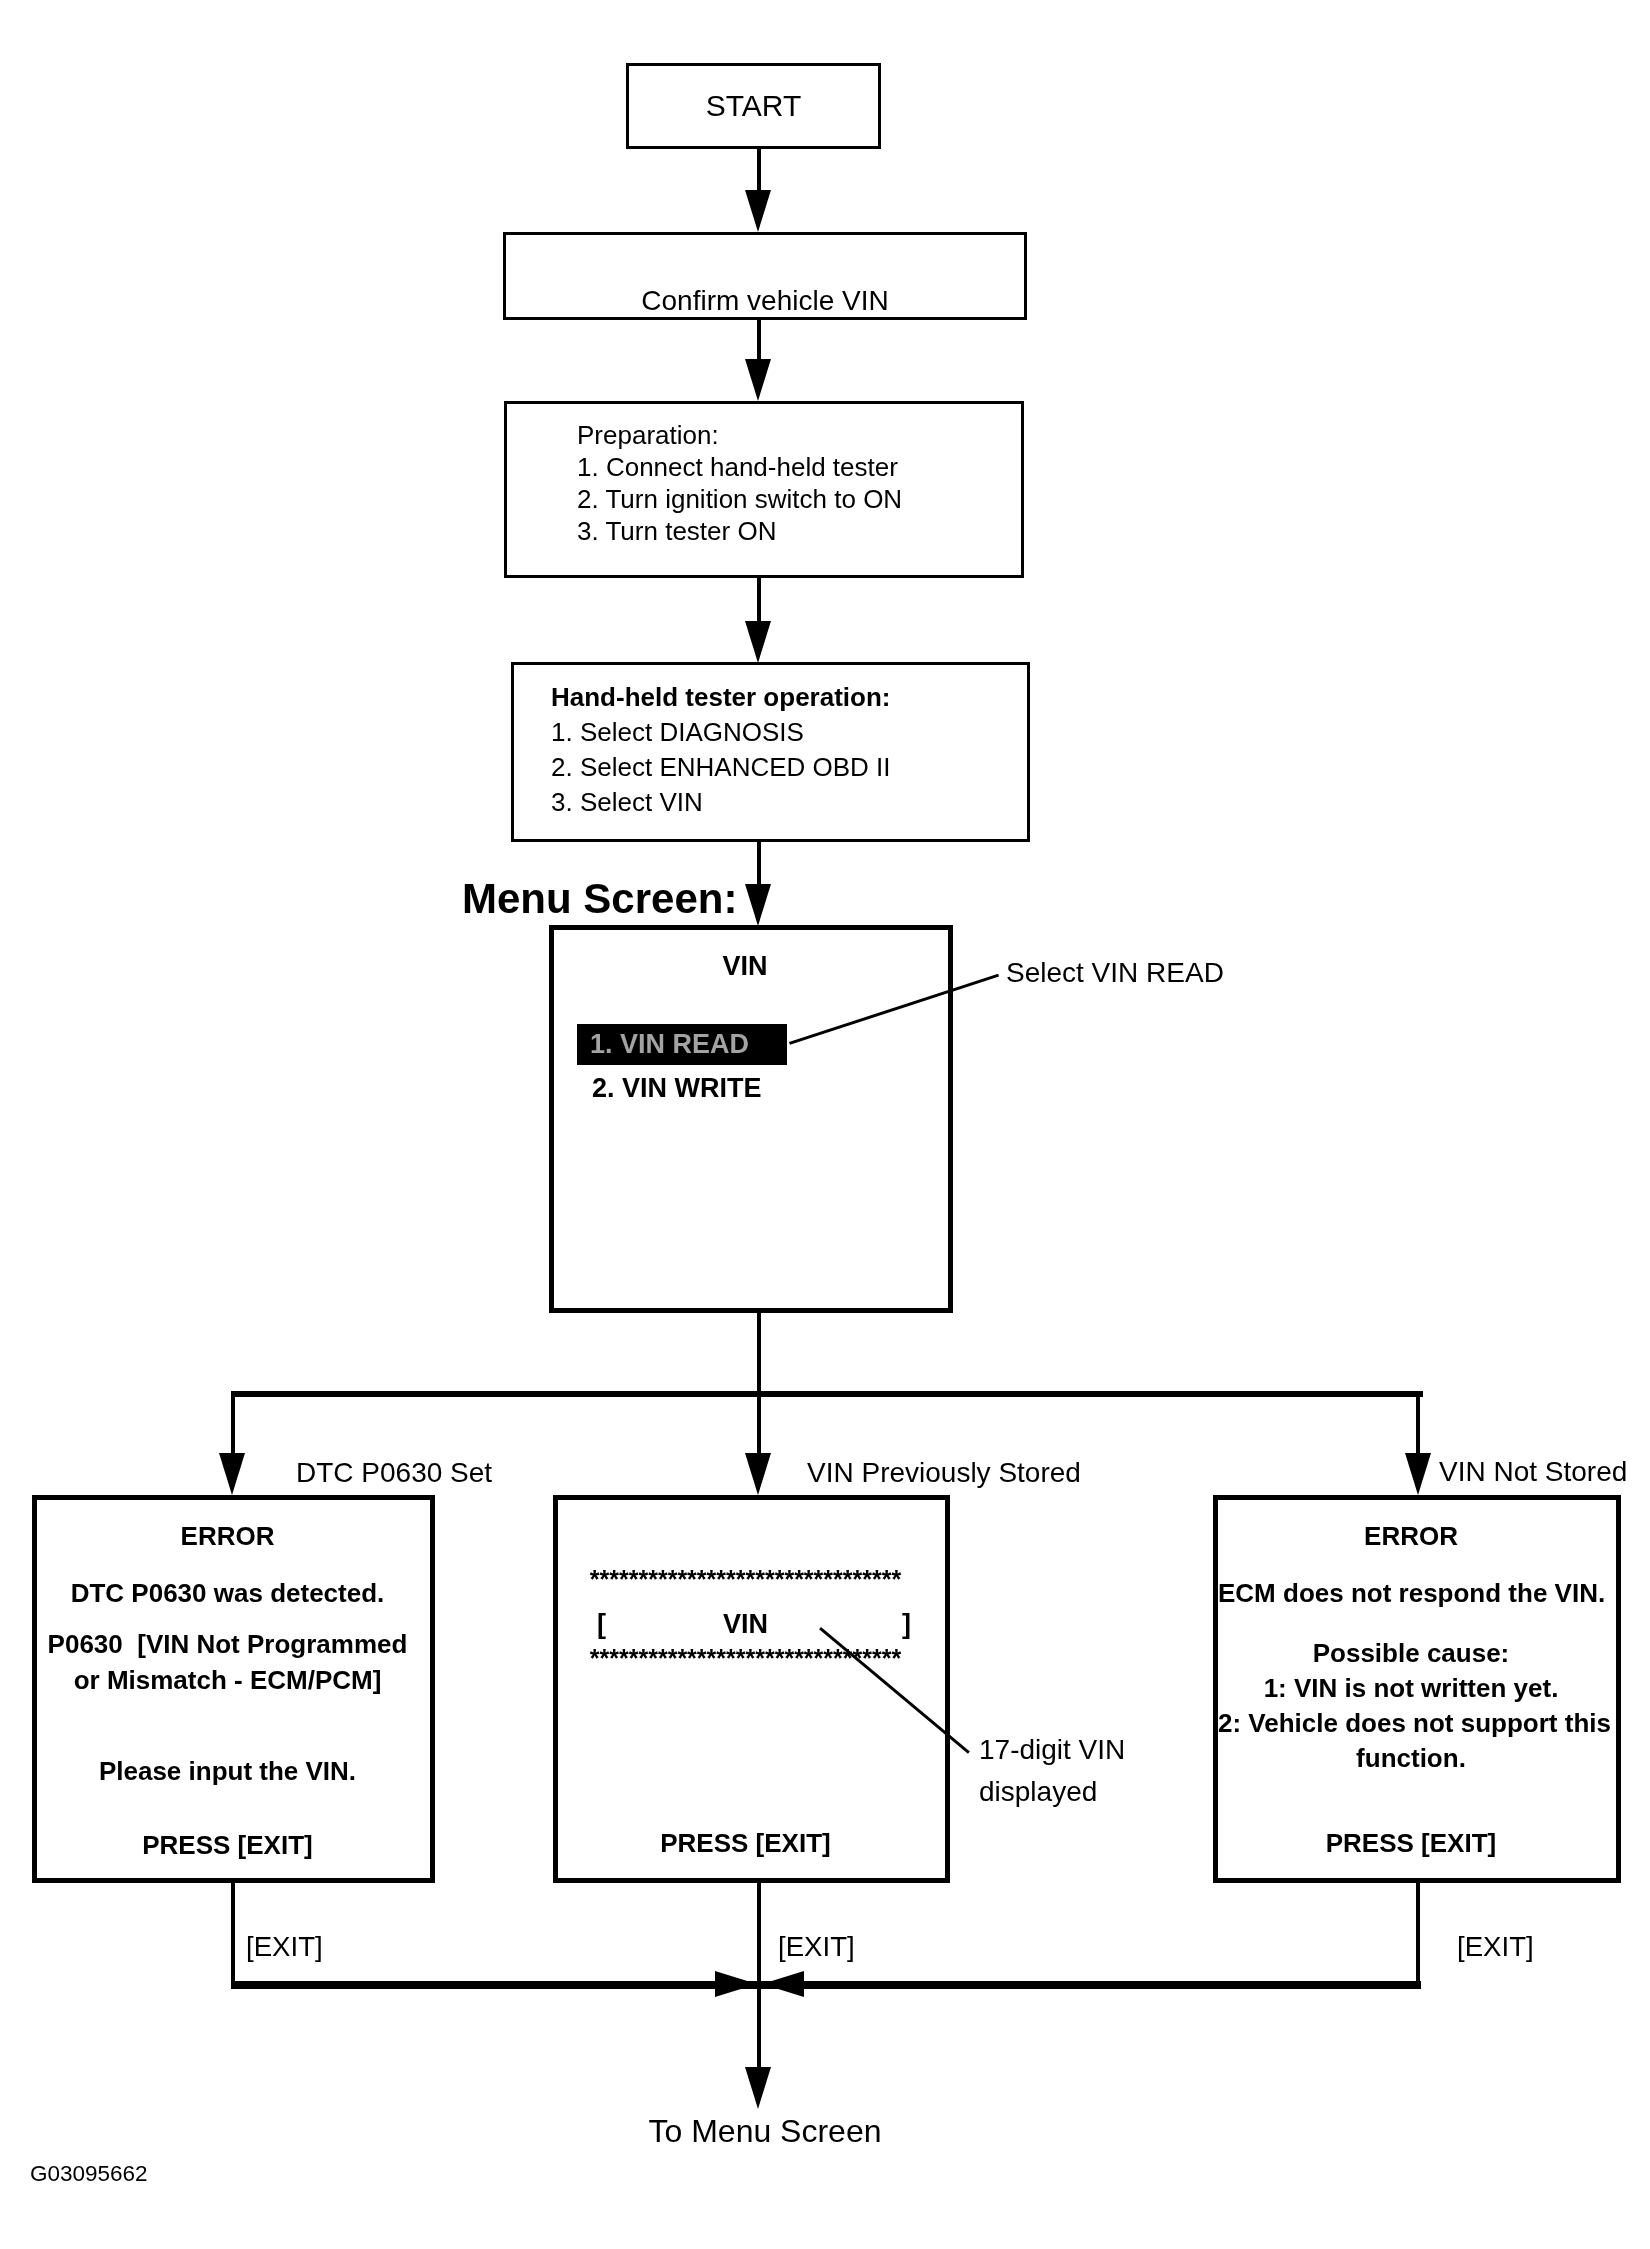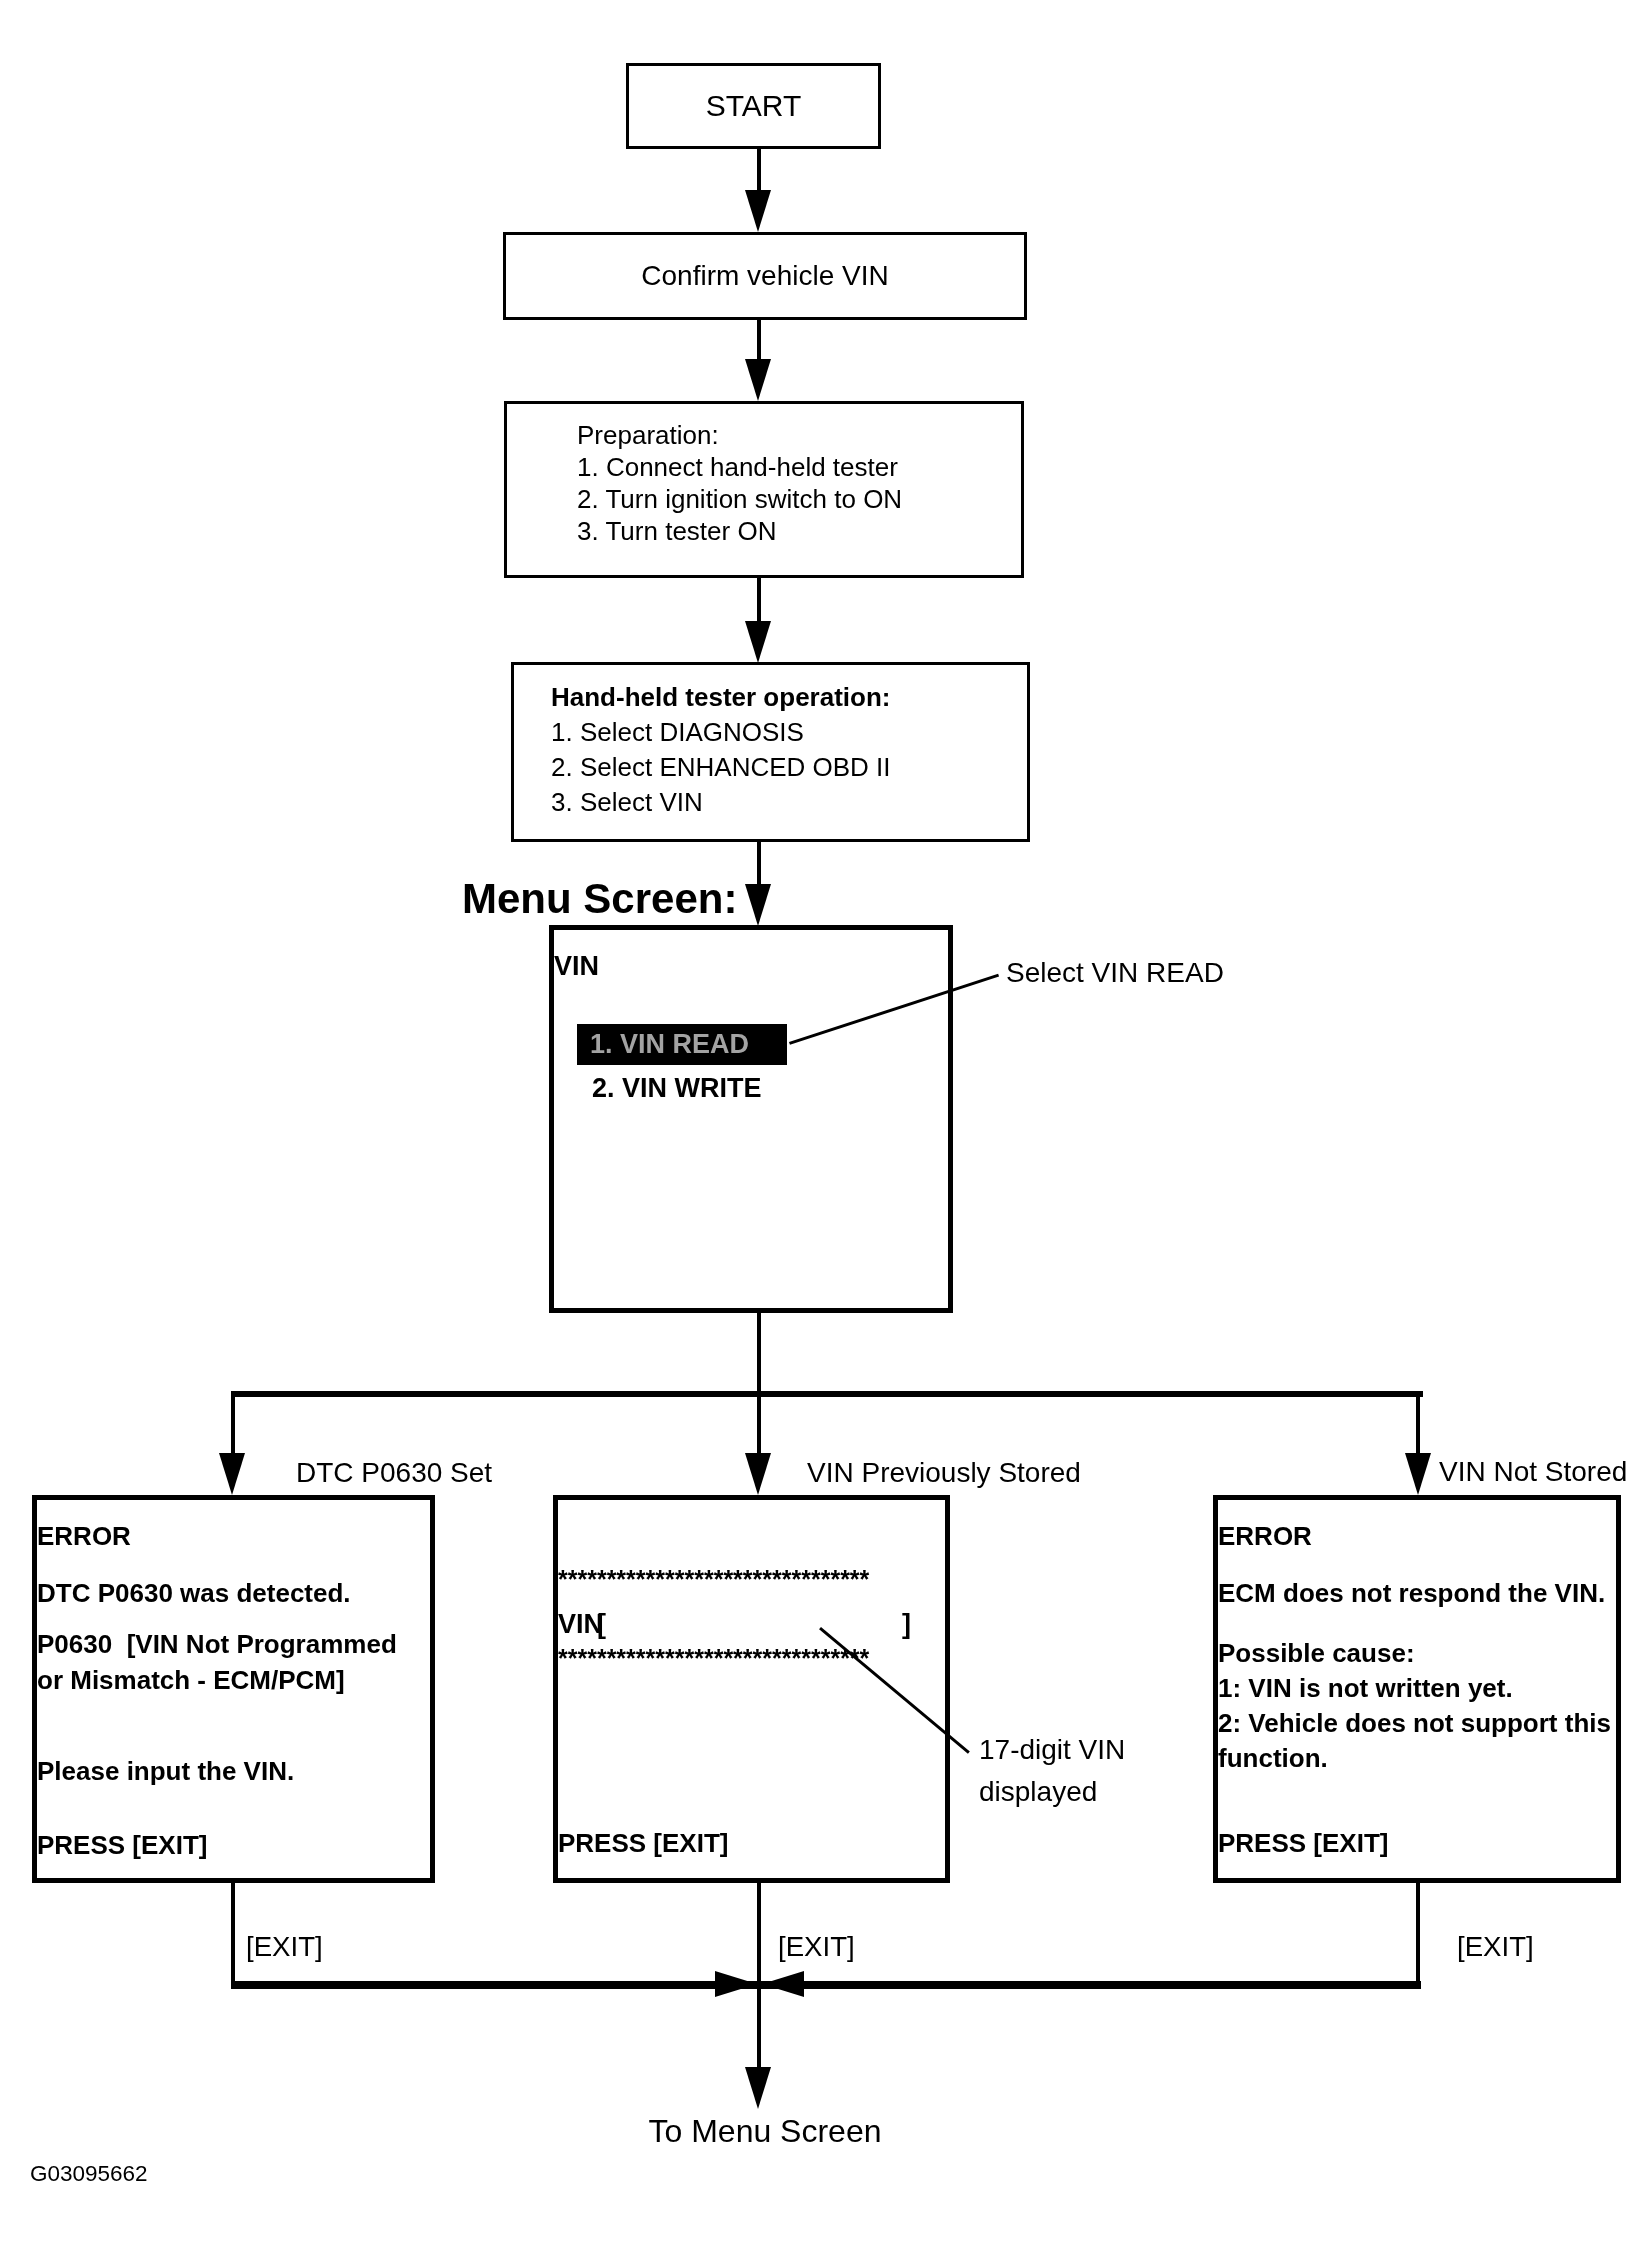--- a/index.html
+++ b/index.html
@@ -9,38 +9,38 @@
   }
   .box{position:absolute;border:3.3px solid #000;box-sizing:border-box;background:#fff;}
   .tbox{border-width:5.8px;}
   .flexc{display:flex;align-items:center;justify-content:center;}
   .vline,.hline{position:absolute;background:#000;}
   .ah-down{position:absolute;width:0;height:0;border-left:13.4px solid transparent;border-right:13.4px solid transparent;border-top:42px solid #000;}
   .ah-right{position:absolute;width:0;height:0;border-top:13.4px solid transparent;border-bottom:13.4px solid transparent;border-left:42px solid #000;}
   .ah-left{position:absolute;width:0;height:0;border-top:13.4px solid transparent;border-bottom:13.4px solid transparent;border-right:42px solid #000;}
   .aline{position:absolute;height:3.3px;background:#000;transform-origin:0 0;}
   .t{position:absolute;white-space:pre;}
-  .cline{position:absolute;left:0;right:12px;text-align:left;font-weight:700;font-size:26px;white-space:pre;}
+  .cline{position:absolute;left:0;right:12px;text-align:center;font-weight:700;font-size:26px;white-space:pre;}
   .listtxt{font-size:26px;white-space:pre;}
   .menu-hl{position:absolute;background:#000;color:#a3a3a3;font-weight:700;font-size:27px;line-height:41px;padding-left:13.4px;box-sizing:border-box;white-space:pre;}
   .note{font-size:28px;}
 </style>
 </head>
 <body>
 
 <div id="canvas">
 
   <div class="box flexc" style="left:626px;top:63px;width:255px;height:86px;">
     <span class="t" style="position:static;font-size:30px;">START</span>
   </div>
 
   <div class="vline" style="left:757px;top:149px;width:4.2px;height:45px;"></div>
   <div class="ah-down" style="left:745px;top:190px;"></div>
 
-  <div class="box flexc" style="left:503px;top:232px;width:524px;height:88px;">
+  <div class="box flexc" style="left:503px;top:232px;width:524px;height:88px;align-items:flex-end;">
     <span class="t" style="position:static;font-size:28px;">Confirm vehicle VIN</span>
   </div>
 
   <div class="vline" style="left:757px;top:320px;width:4.2px;height:43px;"></div>
   <div class="ah-down" style="left:745px;top:359px;"></div>
 
   <div class="box" style="left:504px;top:401px;width:520px;height:177px;padding:15px 0 0 70px;">
     <div class="listtxt" style="line-height:32px;">Preparation:</div>
     <div class="listtxt" style="line-height:32px;">1. Connect hand-held tester</div>
     <div class="listtxt" style="line-height:32px;">2. Turn ignition switch to ON</div>

